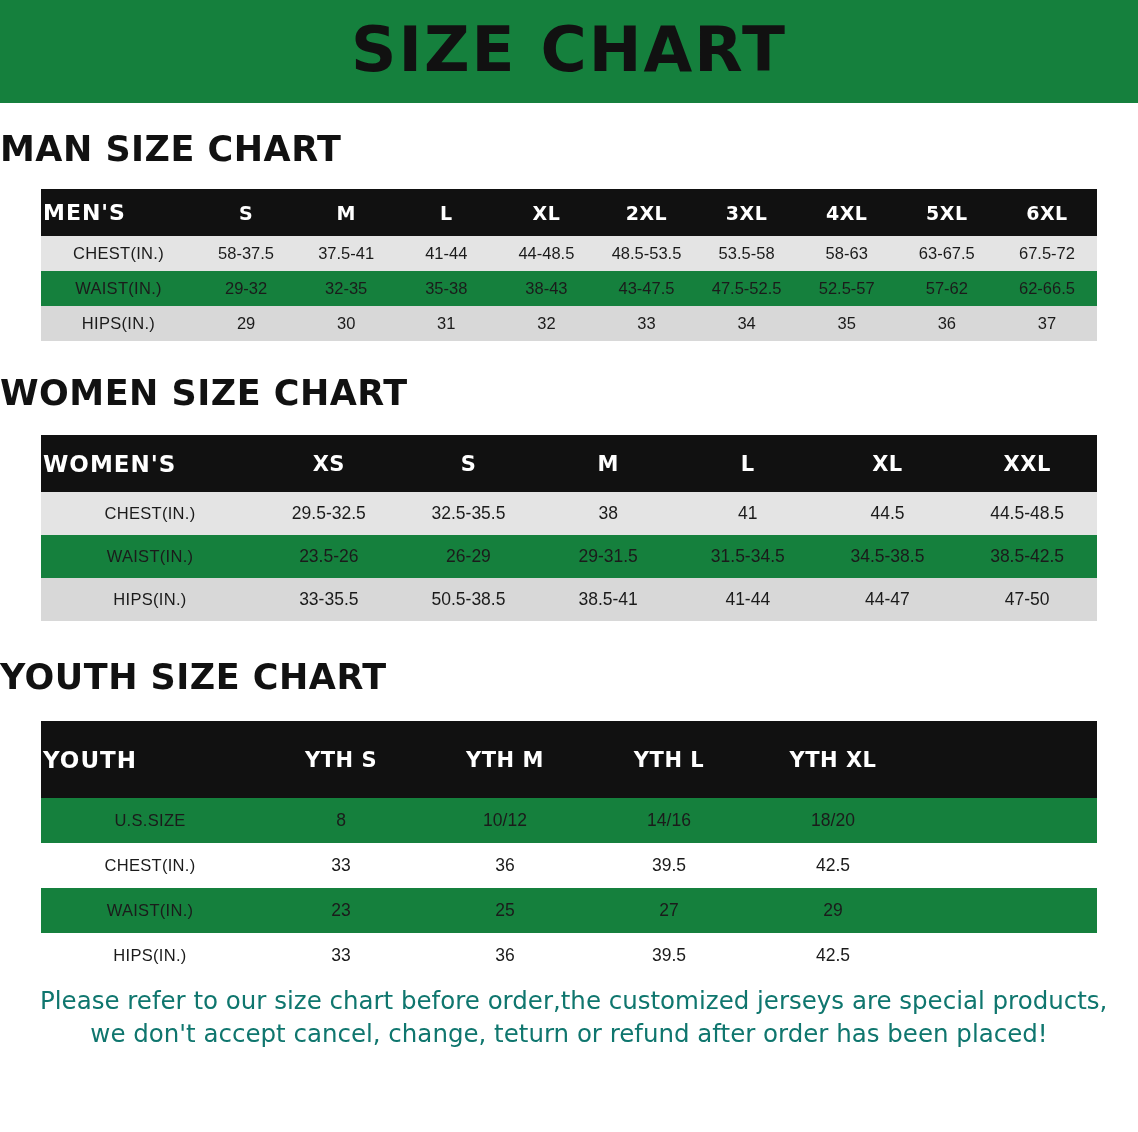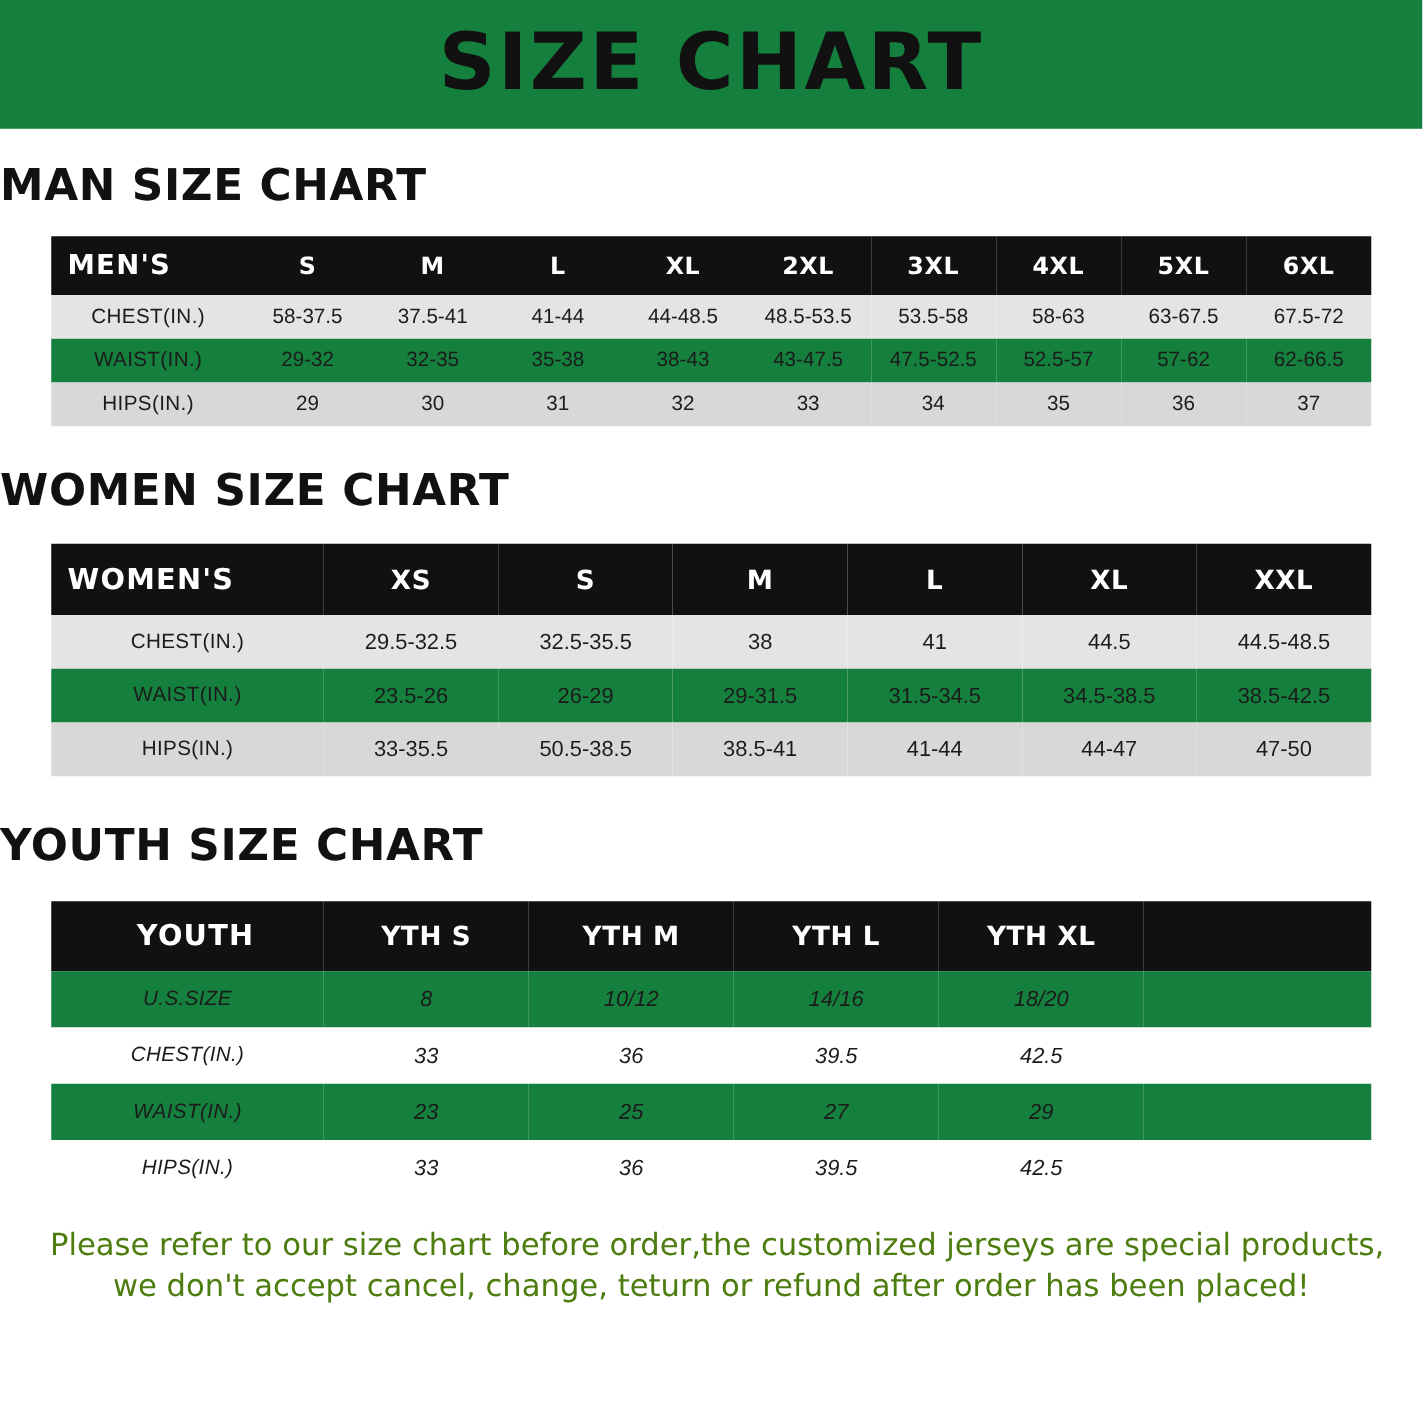--- a/index.html
+++ b/index.html
@@ -77,21 +77,21 @@
     height: 47px;
     font-family: "DejaVu Sans", sans-serif;
     font-weight: bold;
     font-size: 19px;
     text-align: center;
     vertical-align: middle;
     letter-spacing: 0.5px;
   }
   .hdr-row th.label-cell {
     text-align: left;
-    padding-left: 13px;
+    padding-left: 2px;
     font-size: 22px;
     letter-spacing: 1px;
   }
   
   .size-table tbody tr td {
     height: 35px;
     font-size: 16.5px;
     text-align: center;
     vertical-align: middle;
     color: #1b1b1b;
@@ -107,28 +107,28 @@
   .row-shade-c { background: #d8d8d8; }
   .row-white   { background: #ffffff; }
 
   
   .women-table .hdr-row th { font-size: 21px; }
   .women-table .hdr-row th.label-cell { font-size: 23px; }
   .women-table .hdr-row th { height: 57px; }
   .women-table tbody tr td { height: 43px; font-size: 17.5px; }
 
   
-  .youth-table .hdr-row th { height: 56px; font-size: 21px; text-align: center; }
+  .youth-table .hdr-row th { height: 77px; font-size: 21px; }
   .youth-table .hdr-row th.label-cell { font-size: 23px; }
-  .youth-table tbody tr td { height: 45px; font-size: 17.5px; font-style: italic; }
+  .youth-table tbody tr td { height: 45px; font-size: 17.5px; }
 
   
   .note {
-    margin: 22px 40px 0 40px;
-    color: #4d7c0f;
+    margin: 6px 40px 0 40px;
+    color: #0f766e;
     font-family: "DejaVu Sans", sans-serif;
     font-size: 24.5px;
     line-height: 1.35;
     text-align: center;
   }
   .note div { white-space: nowrap; }
 </style>
 </head>
 <body>
 

